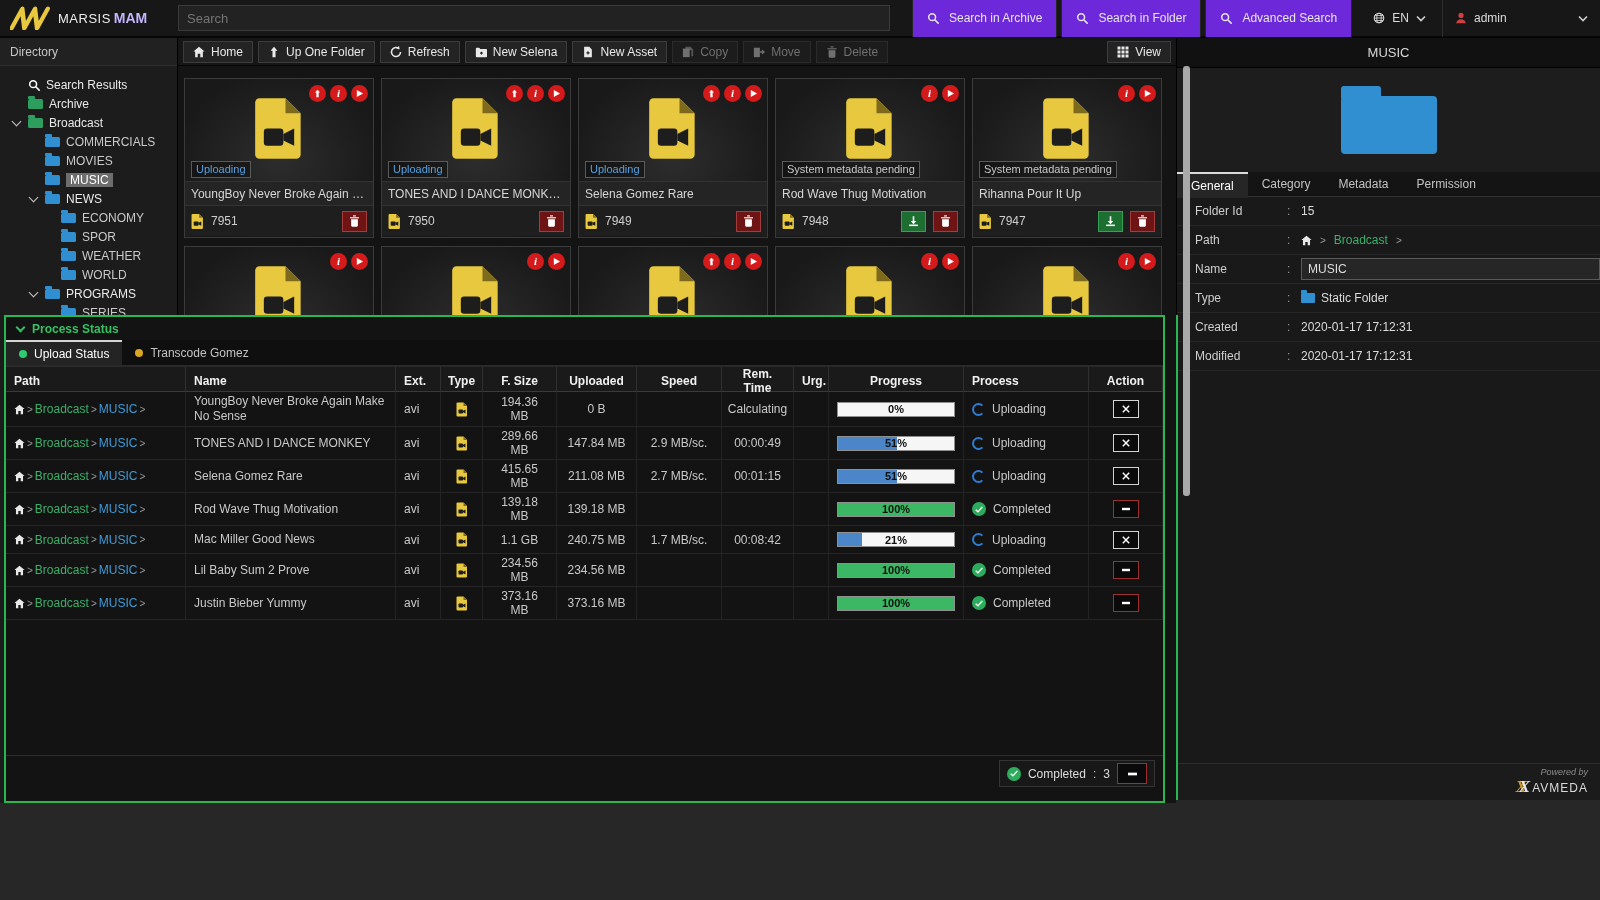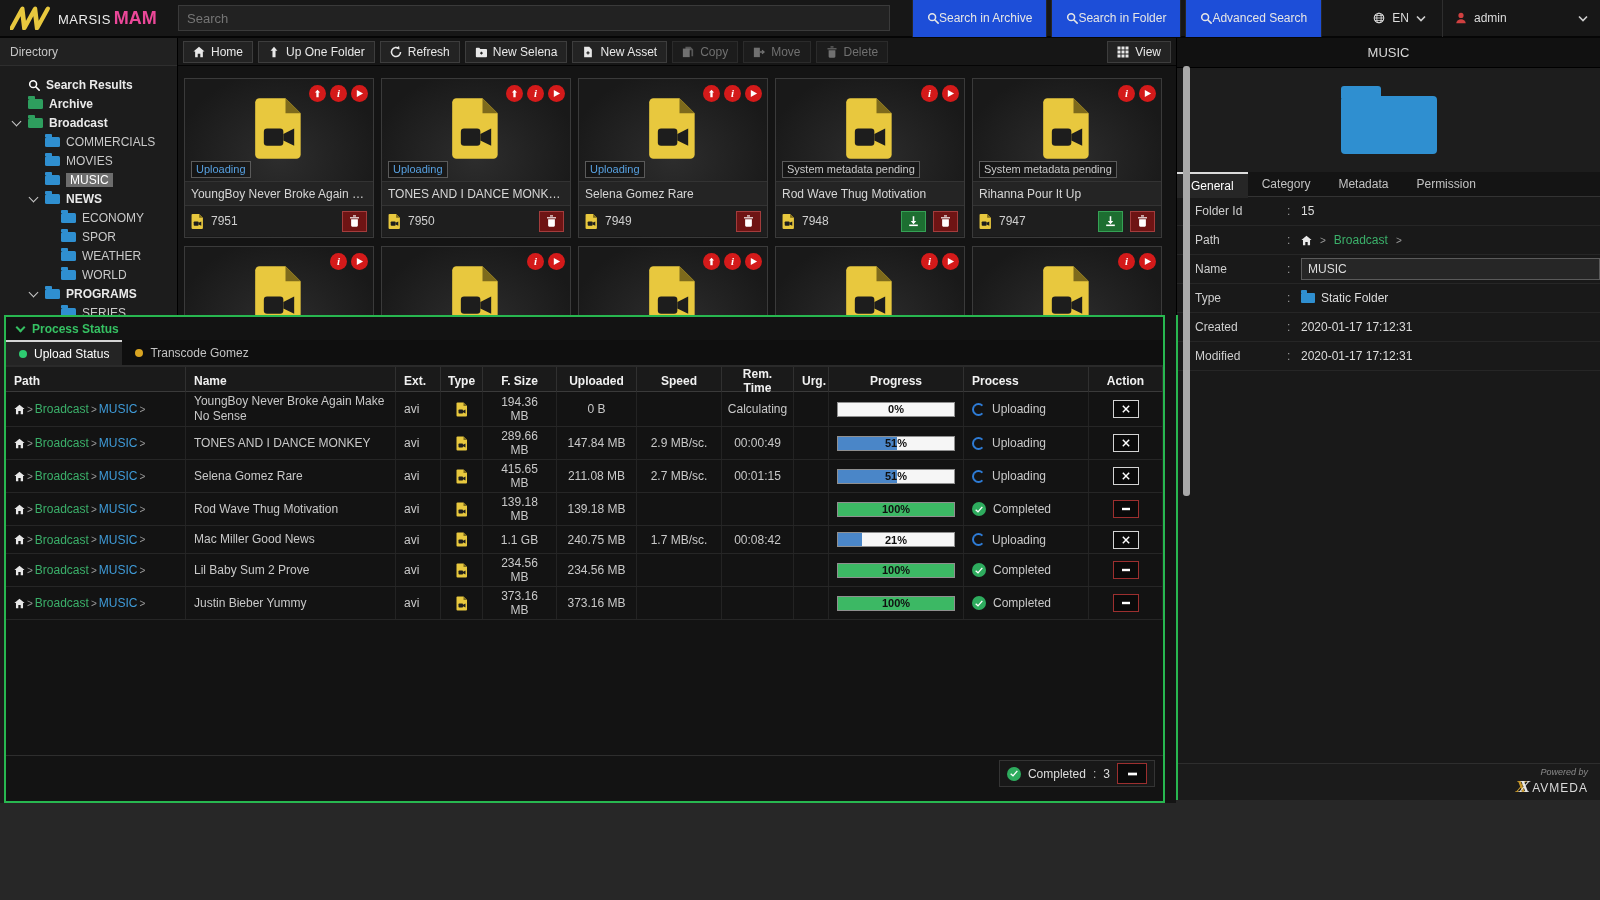--- a/index.html
+++ b/index.html
@@ -7,25 +7,25 @@
   font-family:"Liberation Sans","DejaVu Sans",sans-serif;font-size:12px;color:#ddd}
 #app{position:relative;width:1600px;height:900px}
 svg{display:block}
 .si{width:12px;height:12px;color:inherit}
 
 
 .topbar{position:absolute;top:0;left:0;right:0;height:38px;background:#171717;
   border-bottom:2px solid #060606;display:flex;align-items:center;z-index:8}
 .brand{display:flex;align-items:center;gap:8px;width:178px;padding-left:10px;flex:none}
 .brand-primary{color:#ececec;font-size:13px;letter-spacing:.5px}
-.brand-secondary{color:#ec4899;font-size:18px;font-weight:bold;margin-left:3px}
+.brand-secondary{color:#c4b5fd;font-size:14px;font-weight:bold;margin-left:3px}
 .search-input{width:712px;height:26px;background:#222;border:1px solid #3a3a3a;color:#bbb;
   padding:0 8px;outline:none;font-size:13px;font-family:inherit}
 .topbtns{display:flex;margin-left:18px;height:38px}
-.topbtn{height:38px;display:flex;align-items:center;gap:0;padding:0 14px;background:#1d4ed8;
+.topbtn{height:38px;display:flex;align-items:center;gap:10px;padding:0 14px;background:#6d28d9;
   border-left:1px solid #262626;border-right:1px solid #262626;margin-left:4px;color:#e6e6e6;cursor:pointer;white-space:nowrap}
 .top-right{margin-left:auto;display:flex;align-items:center;height:38px}
 .lang{display:flex;gap:7px;padding:0 16px;align-items:center;cursor:pointer;color:#ddd}
 .userbox{display:flex;gap:7px;padding:0 12px;align-items:center;border-left:1px solid #2e2e2e;
   width:158px;height:38px;cursor:pointer}
 .user-ic{color:#d04040}
 .chev{width:10px;height:7px;color:#cfcfcf}
 .userbox .chev{margin-left:auto}
 
 
@@ -35,21 +35,21 @@
 .titem{display:flex;align-items:center;height:19px;gap:6px;cursor:pointer}
 .lvl0{padding-left:28px}.lvl1{padding-left:45px}.lvl2{padding-left:61px}
 .tchev{width:7px;height:7px;border-left:1.8px solid #c9c9c9;border-bottom:1.8px solid #c9c9c9;
   transform:rotate(-45deg);margin-left:-15px;margin-right:2px;margin-top:-3px;flex:none}
 .fold{width:15px;height:10px;border-radius:1.5px;position:relative;flex:none;display:inline-block}
 .fold::before{content:"";position:absolute;top:-3px;left:0;width:7px;height:3px;border-radius:1px 1px 0 0;background:inherit}
 .f-green{background:#2e9e5e}
 .f-blue{background:#2f8fd0}
 .tsearch{color:#fff}
 .tlabel{white-space:nowrap;color:#c9c9c9}
-.titem.bold .tlabel{font-weight:bold;color:#eaeaea}
+.titem.bold .tlabel{font-weight:normal;color:#eaeaea}
 .tlabel.sel{background:#6d6d6d;color:#fff;padding:0 4px}
 
 
 .mtoolbar{position:absolute;top:38px;left:178px;width:998px;height:28px;background:#161616;
   border-bottom:1px solid #050505;display:flex;align-items:center;padding:0 5px;gap:5px}
 .tbtn{display:flex;align-items:center;gap:6px;height:22px;padding:0 9px;background:#232323;
   border:1px solid #3d3d3d;color:#e8e8e8;cursor:pointer;white-space:nowrap}
 .tbtn.disabled{color:#707070;background:#1c1c1c;border-color:#2b2b2b}
 .tbtn.view{margin-left:auto}
 

